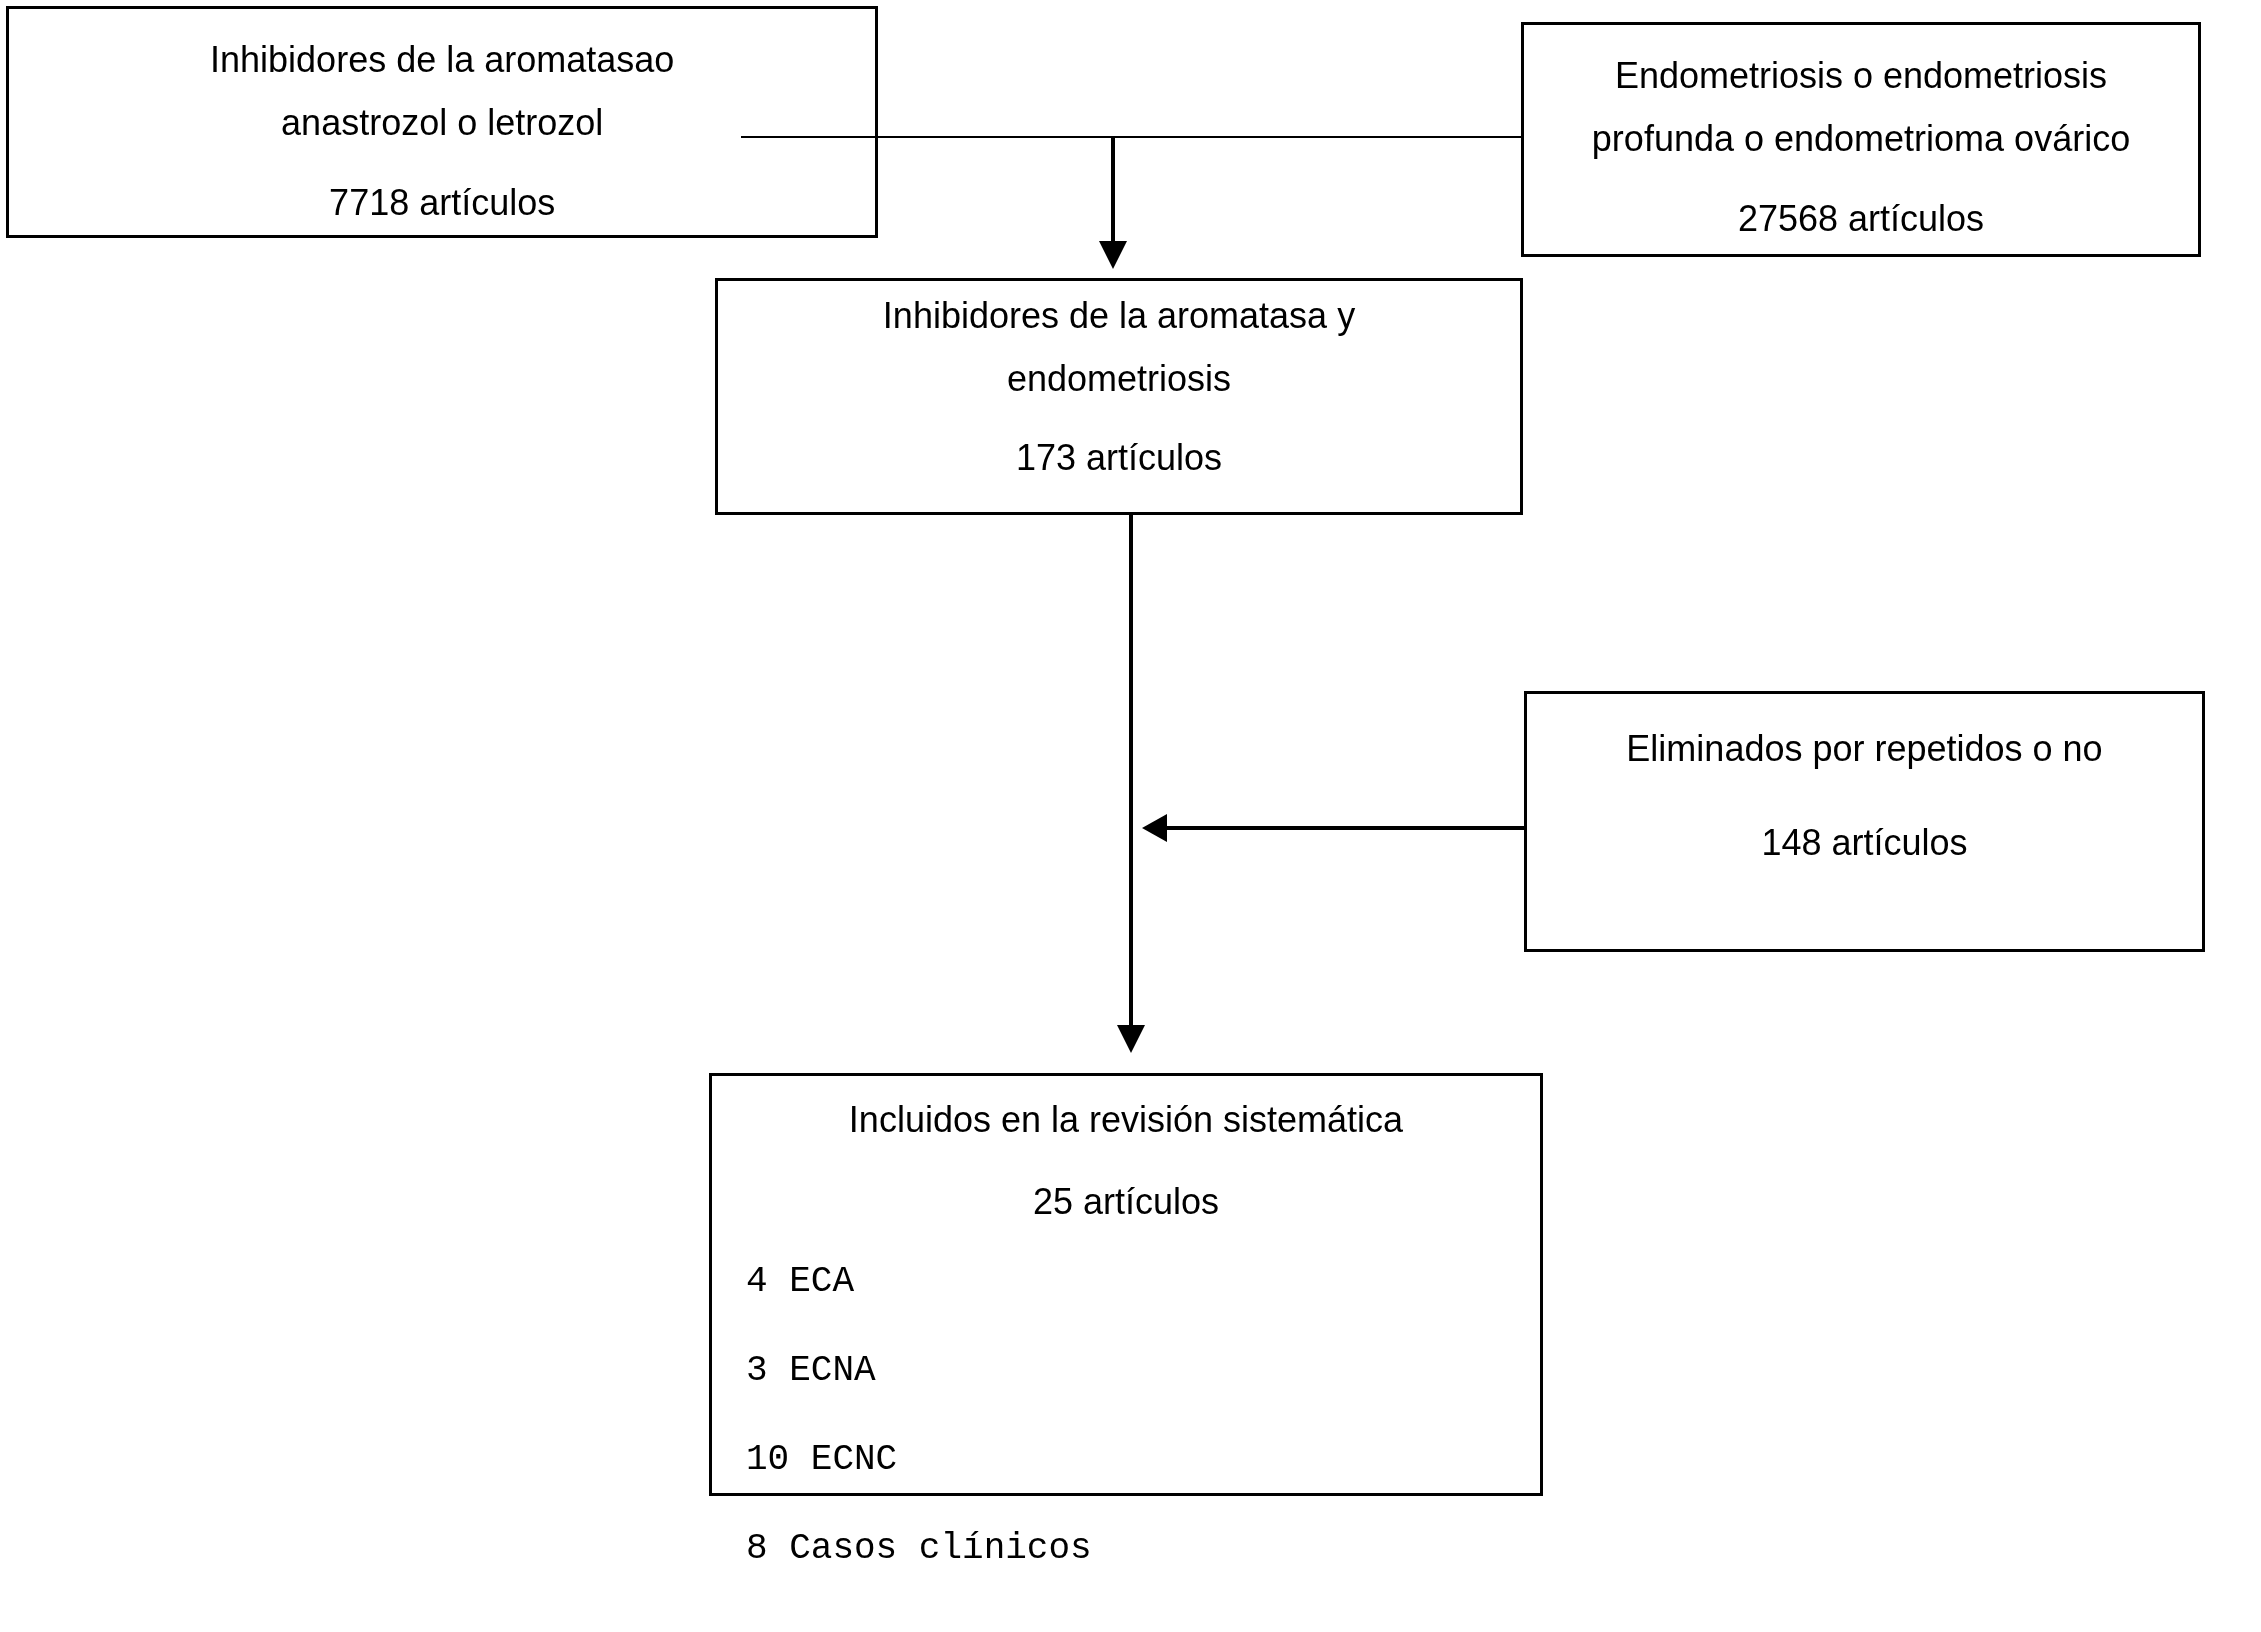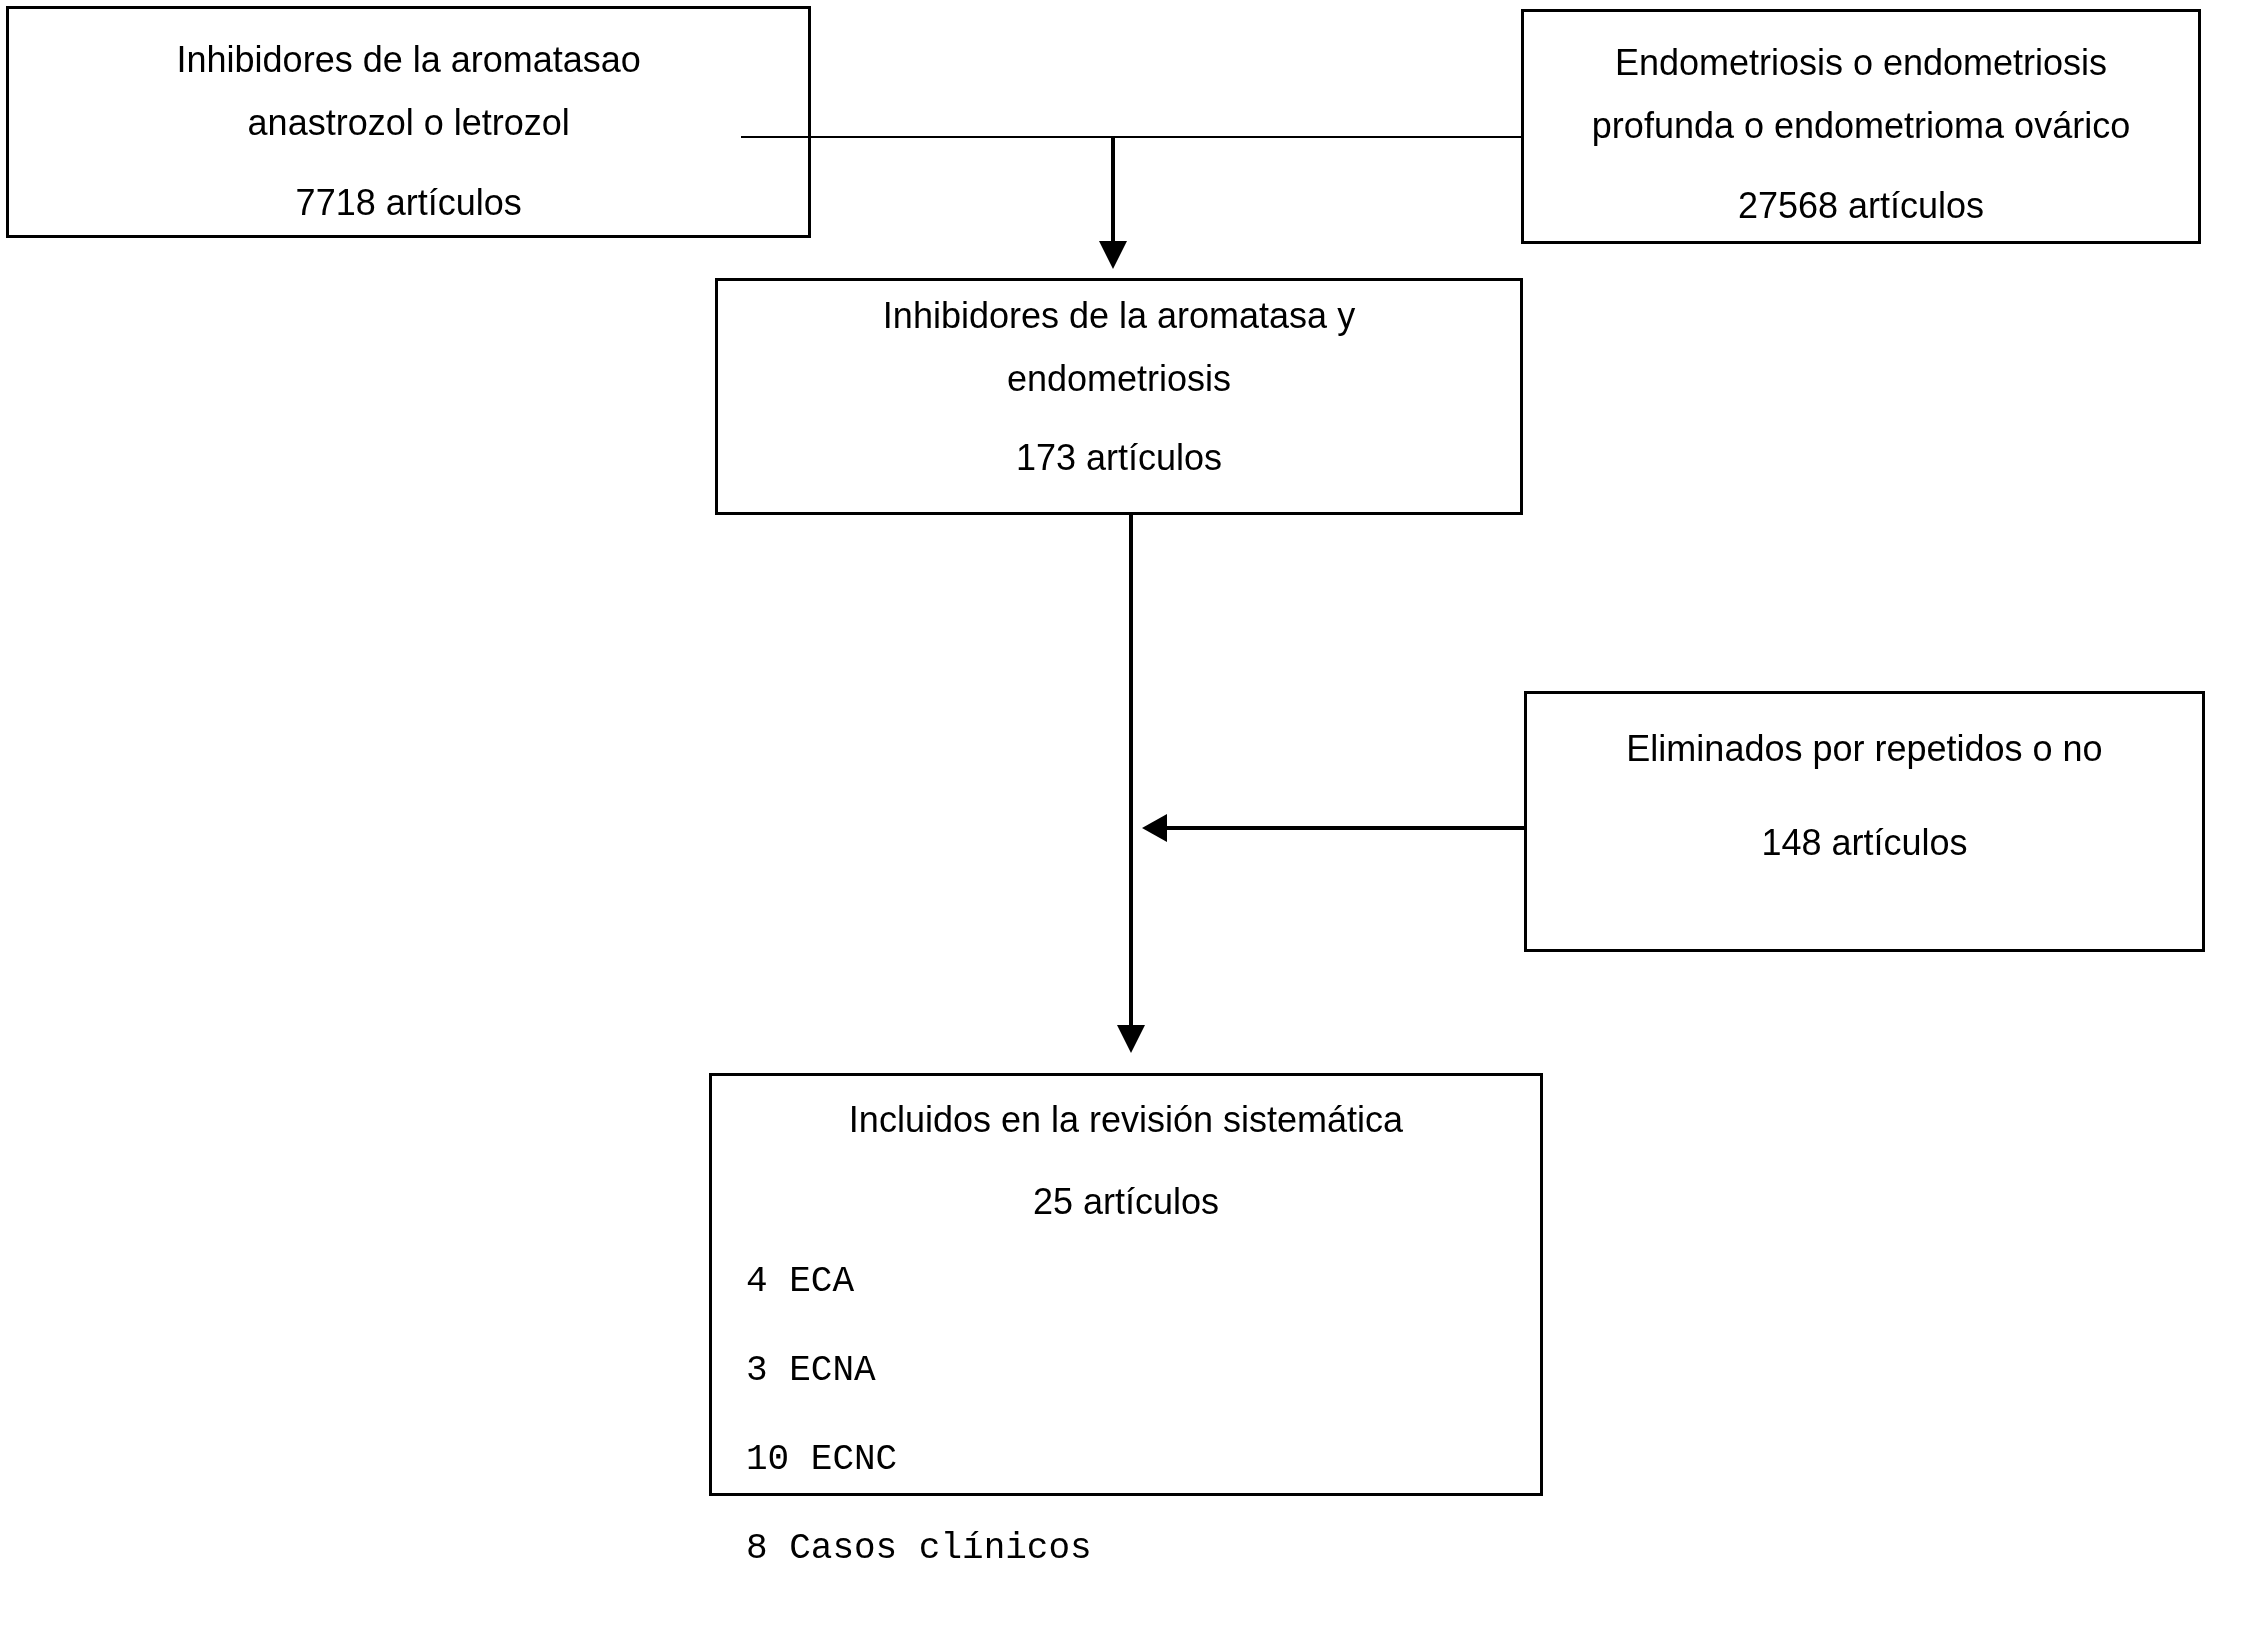--- a/index.html
+++ b/index.html
@@ -21,22 +21,22 @@
     box-sizing: border-box;
     border: 3.9px solid var(--ink, #000000);
     background: var(--bg, #ffffff);
     display: flex;
     flex-direction: column;
     align-items: center;
     text-align: center;
     font-size: 36px;
     line-height: 63px;
   }
-  .box-aromatase   { left: 6.2px;    top: 6.2px;    width: 805px;  height: 232px; padding-top: 18.6px; }
-  .box-endometriosis { left: 1521px; top: 9px;  width: 680px;  height: 235px; padding-top: 18.6px; }
+  .box-aromatase   { left: 6.2px;    top: 6.2px;    width: 872px;  height: 232px; padding-top: 18.6px; }
+  .box-endometriosis { left: 1521px; top: 22px;  width: 680px;  height: 235px; padding-top: 18.6px; }
   .box-combined    { left: 715px;  top: 278px;  width: 808px; height: 237px; padding-top: 3px; }
   .box-excluded    { left: 1524px; top: 691px;  width: 681px;  height: 261px; padding-top: 23px; }
   .box-included    { left: 709px;  top: 1073px; width: 834px; height: 423px; padding-top: 12.4px; }
 
   .count { margin-top: 17px; }
   .box-combined .count { margin-top: 15.5px; }
   .box-excluded .count { margin-top: 31px; }
   .box-included .count { margin-top: 18.6px; }
 
   .included-items {

